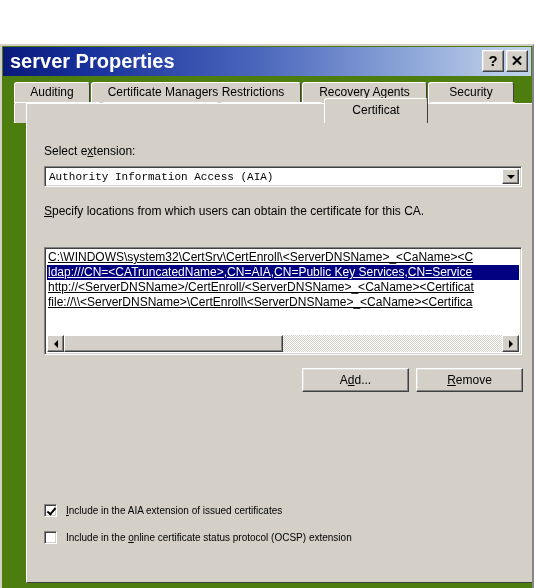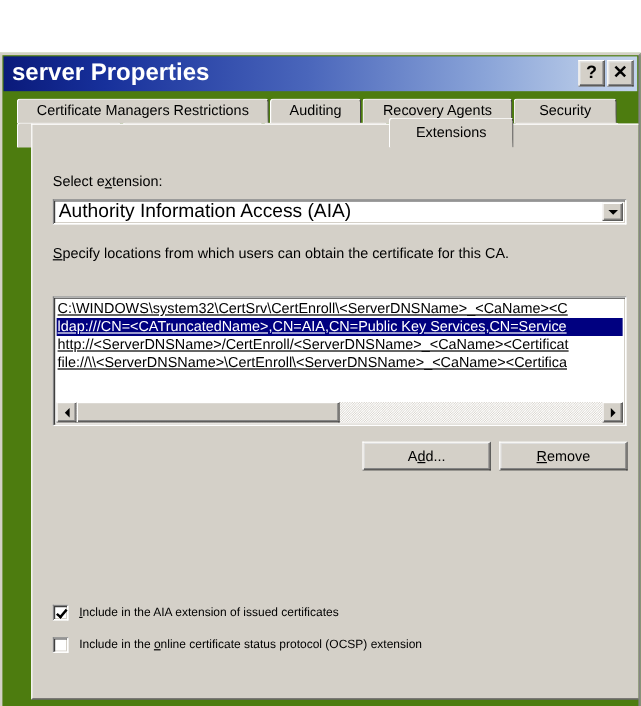--- a/index.html
+++ b/index.html
@@ -154,24 +154,25 @@
     border-top: 1px solid #848484;
     border-left: 1px solid #848484;
     border-right: 1px solid #ffffff;
     border-bottom: 1px solid #ffffff;
     box-shadow: inset 1px 1px 0 #404040, inset -1px -1px 0 #d4d0c8;
     display: flex;
     align-items: center;
   }
   #combo-value {
     padding-left: 4px;
-    font-size: 16px;
+    font-size: 11px;
     white-space: nowrap;
     overflow: hidden;
     color: #000000;
+    font-family: Liberation Mono, monospace;
   }
   #combo-arrow {
     position: absolute;
     right: 2px;
     top: 2px;
     width: 17px;
     height: 15px;
     background: #d4d0c8;
     border-top: 1px solid #ffffff;
     border-left: 1px solid #ffffff;
@@ -402,30 +403,30 @@
   <div id="titlebar">
     <span id="title-text">server Properties</span>
     <div id="title-buttons">
       <div class="title-btn">?</div>
       <div class="title-btn">✕</div>
     </div>
   </div>
 
   <div id="tabstrip">
     <div class="tabrow row1">
+      <div class="tab" style="width:76px">Auditing</div>
       <div class="tab" style="width:210px">Certificate Managers Restrictions</div>
-      <div class="tab" style="width:76px">Auditing</div>
       <div class="tab" style="width:125px">Recovery Agents</div>
       <div class="tab" style="width:86px">Security</div>
     </div>
     <div class="tabrow row2">
       <div class="tab" style="width:87px">General</div>
       <div class="tab" style="width:117px">Policy Module</div>
       <div class="tab" style="width:103px">Exit Module</div>
-      <div class="tab active" style="width:104px">Extensions</div>
+      <div class="tab active" style="width:104px">Certificat</div>
       <div class="tab" style="width:87px">Storage</div>
     </div>
   </div>
 
   <div id="panel">
 
     <div class="lbl" style="left:17px; top:40px;"><span>Select e</span><span class="acc">x</span><span>tension:</span></div>
 
     <div id="combo">
       <span id="combo-value">Authority Information Access (AIA)</span>

